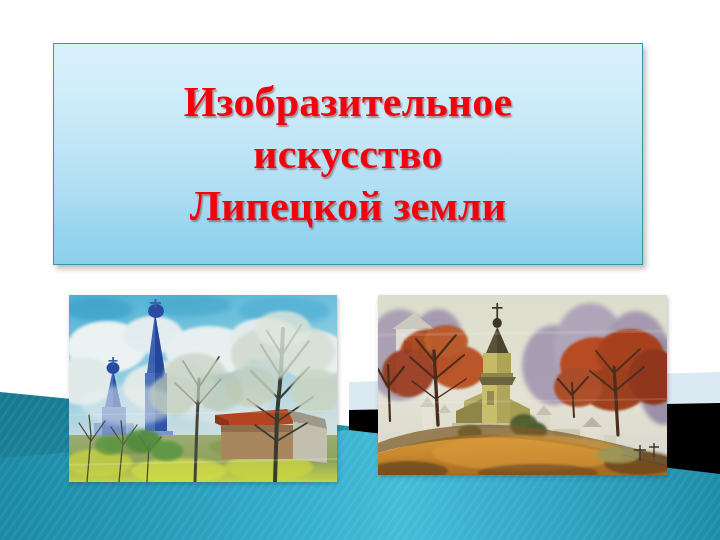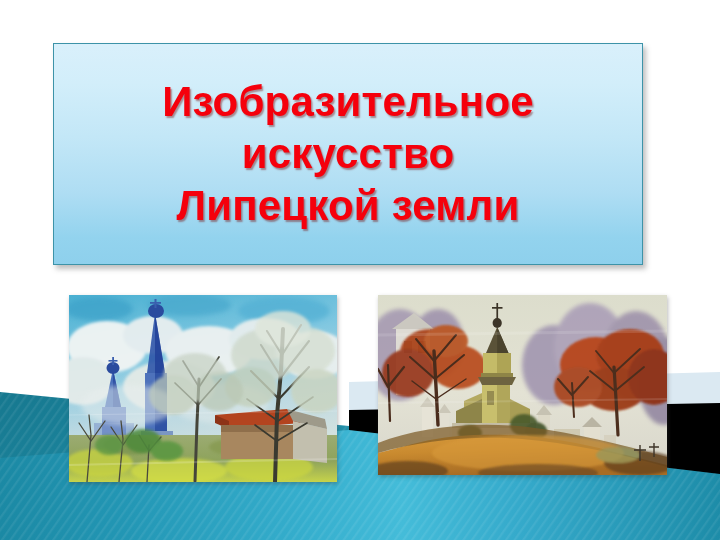--- a/index.html
+++ b/index.html
@@ -31,20 +31,21 @@
         #d9f0fb 0%,
         #d2eefa 18%,
         #c3e7f7 42%,
         #aeddf3 68%,
         #93d3ee 88%,
         #8ed0ec 100%);
     box-shadow: 3px 4px 5px rgba(90,90,90,0.38);
     display: flex;
     align-items: center;
     justify-content: center;
+    font-family: Liberation Serif, serif;
   }
   #title-text {
     width: 100%;
     text-align: center;
     color: #f5000c;
     font-size: 42px;
     font-weight: 700;
     line-height: 1.24;
     letter-spacing: 0.2px;
     text-shadow: 1.5px 1.5px 1.6px rgba(120,20,20,0.45);

